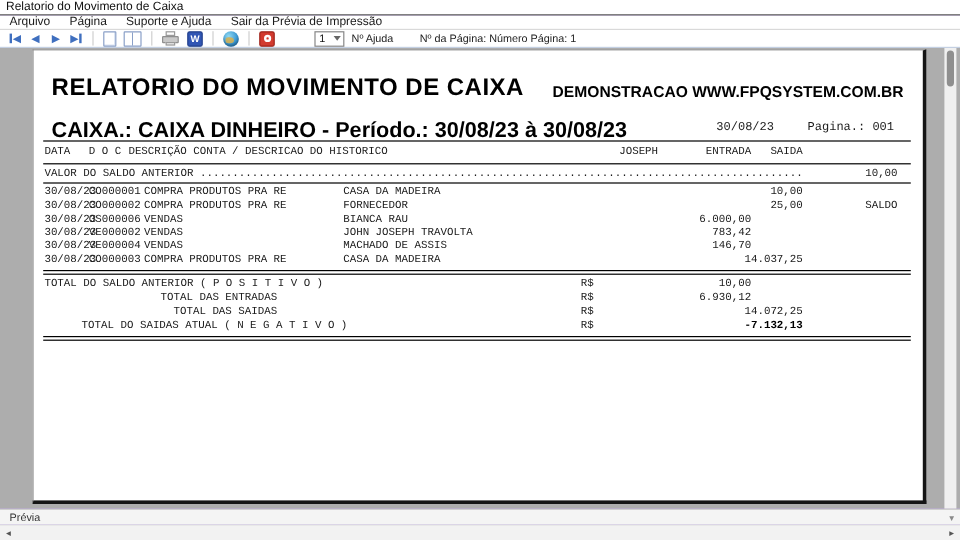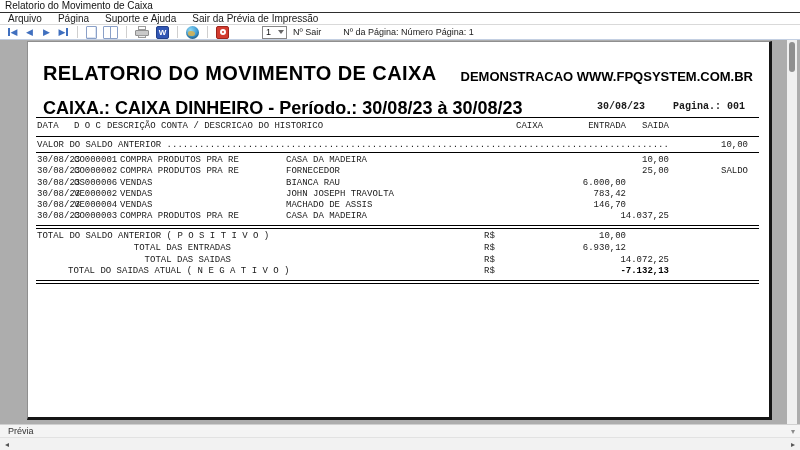--- a/index.html
+++ b/index.html
@@ -64,21 +64,21 @@
   .vscroll { position:absolute; right:3px; top:0; width:10px; height:384px; background:#f0f0f0; cursor:pointer; }
   .vthumb { position:absolute; left:2px; top:2px; width:6px; height:30px; background:#8f8f8f; border-radius:3px; }
 
   
   .rpt-title { position:absolute; left:15px; top:20px; font-family:"Liberation Sans", sans-serif;
     font-size:20px; font-weight:bold; letter-spacing:.4px; color:#000; white-space:nowrap; }
   .rpt-demo { position:absolute; right:16px; top:27px; font-family:"Liberation Sans", sans-serif;
     font-size:13px; font-weight:bold; color:#000; white-space:nowrap; }
   .rpt-caixa { position:absolute; left:15px; top:56px; font-family:"Liberation Sans", sans-serif;
     font-size:18px; font-weight:bold; color:#000; white-space:nowrap; }
-  .rpt-pagedate { position:absolute; right:24px; top:59px; font-size:10px; white-space:nowrap;font-weight:bold; }
+  .rpt-pagedate { position:absolute; right:24px; top:59px; font-size:10px; white-space:nowrap; }
   .rpt-pagedate .gap { display:inline-block; width:28px; }
 
   .hr  { position:absolute; left:8px; right:10px; height:1px; background:#000; }
   .dhr { position:absolute; left:8px; right:10px; height:4px; border-top:1px solid #000; border-bottom:1px solid #000; }
 
   .prow { position:absolute; left:0; right:0; height:11px; font-size:9px; line-height:11px; white-space:nowrap; }
   .prow span { position:absolute; top:0; white-space:nowrap; }
   .h-data   { left:9px; }  .h-doc { left:46px; }  .h-desc { left:79px; }  .h-cheque { left:488px; }
   .h-entrada{ right:143px; width:70px; text-align:right; }
   .h-saida  { right:100px; width:60px; text-align:right; }
@@ -156,40 +156,40 @@
     <span class="sep"></span>
     <span class="globeico"></span>
     <span class="sep"></span>
     <span class="pdfico">
         <span class="ring"></span>
       </span>
     <span class="zoombox">
       <span class="val">1</span>
       <span class="chev"></span>
     </span>
-    <span class="tb-label">Nº Sair</span>
+    <span class="tb-label">Nº Ajuda</span>
     <span class="tb-label pages">Nº da Página: Número Página: 1</span>
   </div>
 
   <div class="preview">
     <div class="page">
       <div class="rpt-title">RELATORIO DO MOVIMENTO DE CAIXA</div>
       <div class="rpt-demo">DEMONSTRACAO WWW.FPQSYSTEM.COM.BR</div>
       <div class="rpt-caixa">CAIXA.: CAIXA DINHEIRO -  Período.: 30/08/23 à 30/08/23</div>
       <div class="rpt-pagedate">
         <span>30/08/23</span><span class="gap"></span><span>Pagina.: 001</span>
       </div>
 
       <div class="hr" style="top:75px"></div>
 
       <div class="prow" style="top:79px">
         <span class="h-data">DATA</span>
         <span class="h-doc">D O C</span>
         <span class="h-desc">DESCRIÇÃO CONTA / DESCRICAO DO HISTORICO</span>
-        <span class="h-cheque">CAIXA</span>
+        <span class="h-cheque">JOSEPH</span>
         <span class="h-entrada">ENTRADA</span>
         <span class="h-saida">SAIDA</span>
         <span class="h-saldo">SALDO</span>
       </div>
 
       <div class="hr" style="top:94px"></div>
 
       <div class="prow" style="top:98px">
         <span class="va-label">VALOR DO SALDO ANTERIOR ............................................................................................................................................</span>
         <span class="va-value">10,00</span>

